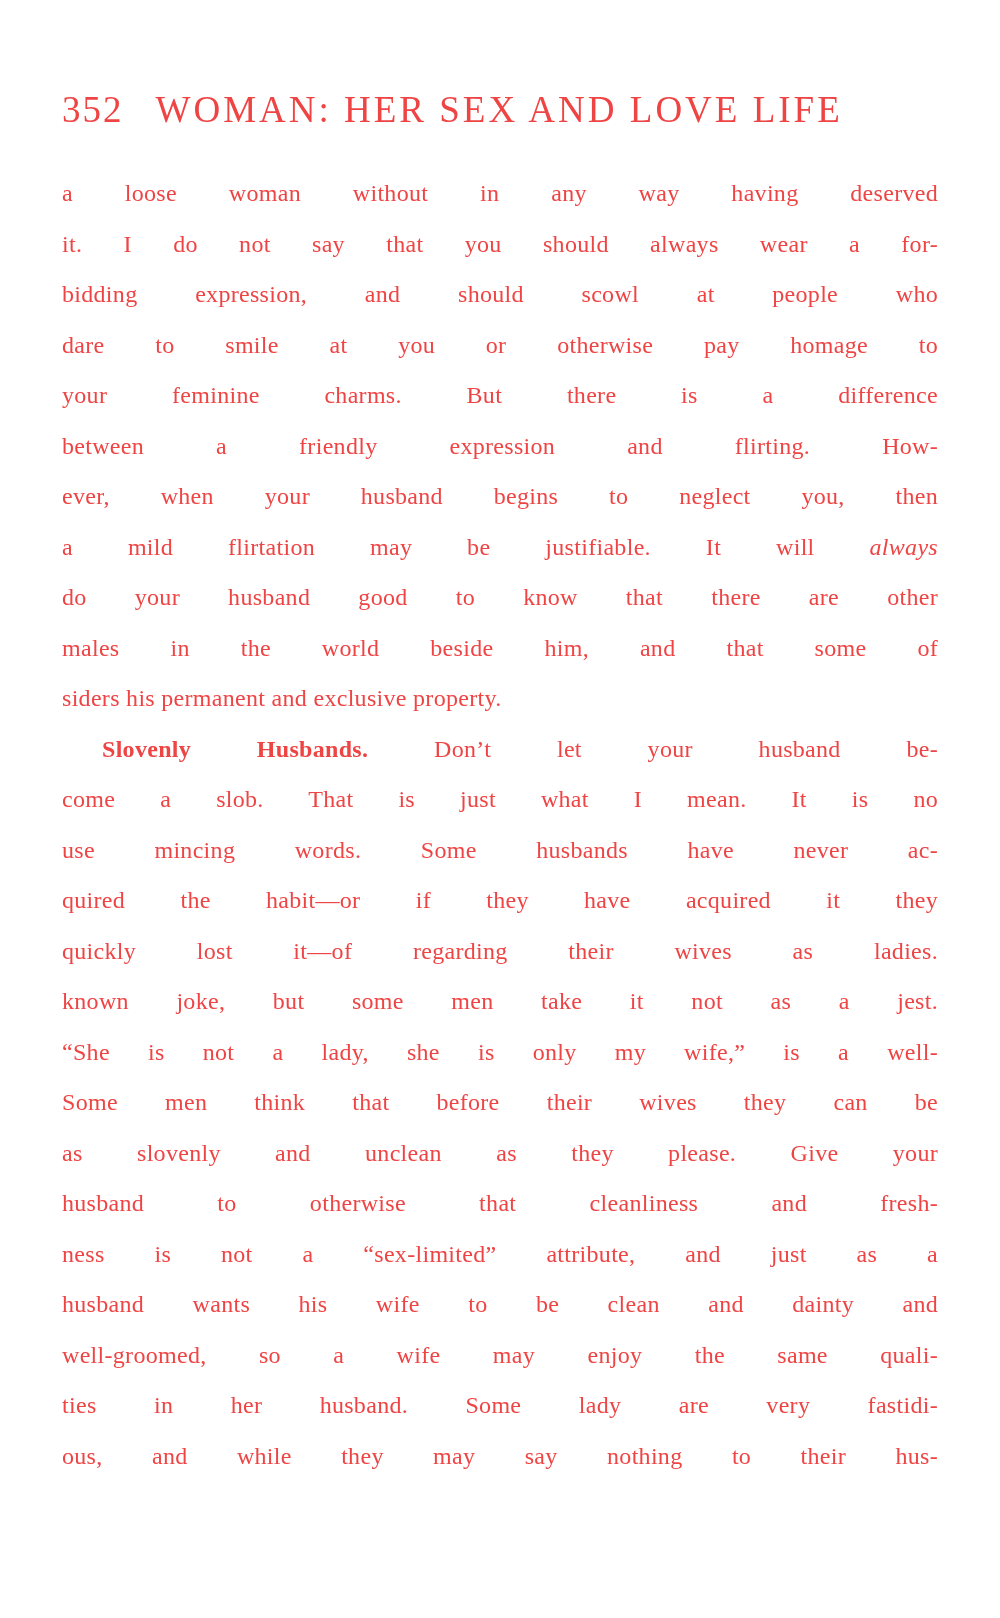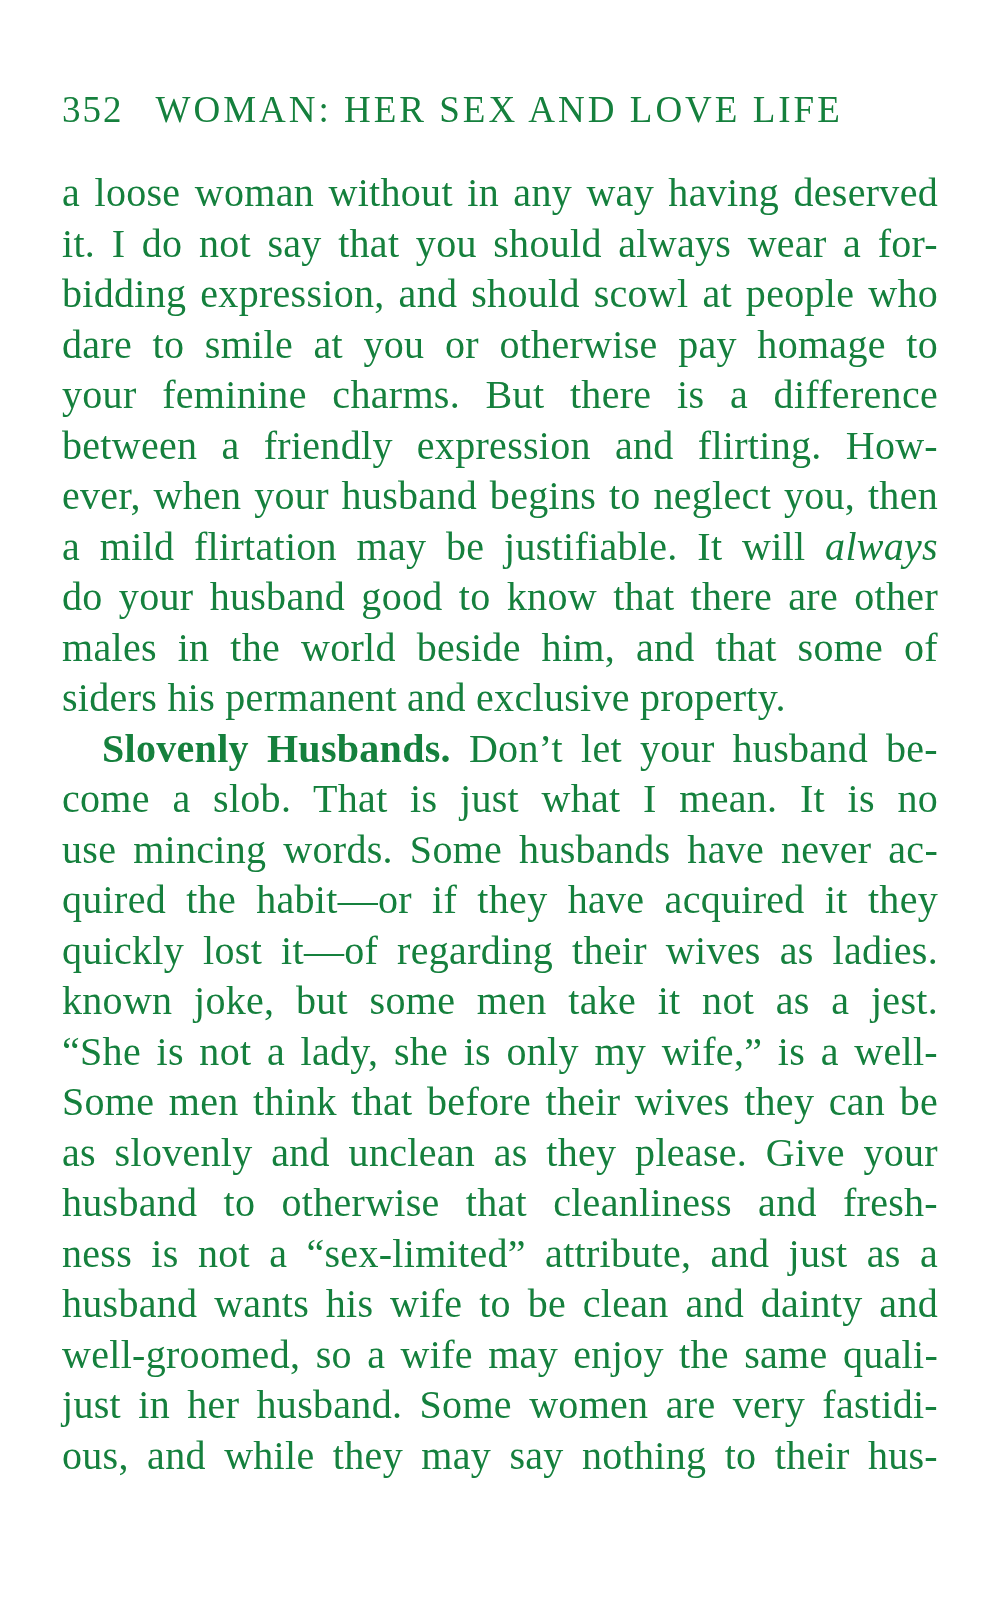--- a/index.html
+++ b/index.html
@@ -3,21 +3,21 @@
 <meta charset="utf-8">
 <title>Scanned book page</title>
 <style>
   html, body { margin: 0; padding: 0; }
   body { background: #ffffff; }
   .page {
     position: relative;
     width: 1000px;
     height: 1618px;
     background: #ffffff;
-    color: #15803d;
+    color: #ef4444;
     font-family: "Liberation Serif", serif;
     overflow: hidden;
   }
   .header {
     display: flex;
     align-items: baseline;
     margin: 40px 62px 0 62px;
     font-size: 37px;
     line-height: 44px;
     white-space: nowrap;
@@ -25,21 +25,21 @@
   .pagenum {
     letter-spacing: 2px;
   }
   .running-title {
     margin-left: 32px;
     letter-spacing: 3px;
     margin-top: 48px;
   }
   .text-block {
     margin: 36px 62px 0 62px;
-    font-size: 40px;
+    font-size: 24px;
     line-height: 50.5px;
     letter-spacing: 0.3px;
   }
   .line {
     text-align: justify;
     text-align-last: justify;
     white-space: normal;
   }
   .line.end { text-align-last: left; }
   .line.indent { text-indent: 40px; }
@@ -72,16 +72,16 @@
       <div class="line"><span>quired the habit—or if they have acquired it they</span></div>
       <div class="line"><span>quickly lost it—of regarding their wives as ladies.</span></div>
       <div class="line"><span>known joke, but some men take it not as a jest.</span></div>
       <div class="line"><span>“She is not a lady, she is only my wife,” is a well-</span></div>
       <div class="line"><span>Some men think that before their wives they can be</span></div>
       <div class="line"><span>as slovenly and unclean as they please.  Give your</span></div>
       <div class="line"><span>husband to otherwise that cleanliness and fresh-</span></div>
       <div class="line"><span>ness is not a “sex-limited” attribute, and just as a</span></div>
       <div class="line"><span>husband wants his wife to be clean and dainty and</span></div>
       <div class="line"><span>well-groomed, so a wife may enjoy the same quali-</span></div>
-      <div class="line"><span>just in her husband.  Some women are very fastidi-</span></div>
+      <div class="line"><span>ties in her husband.  Some lady are very fastidi-</span></div>
       <div class="line"><span>ous, and while they may say nothing to their hus-</span></div>
     </main>
 </div>
 
 </body></html>

